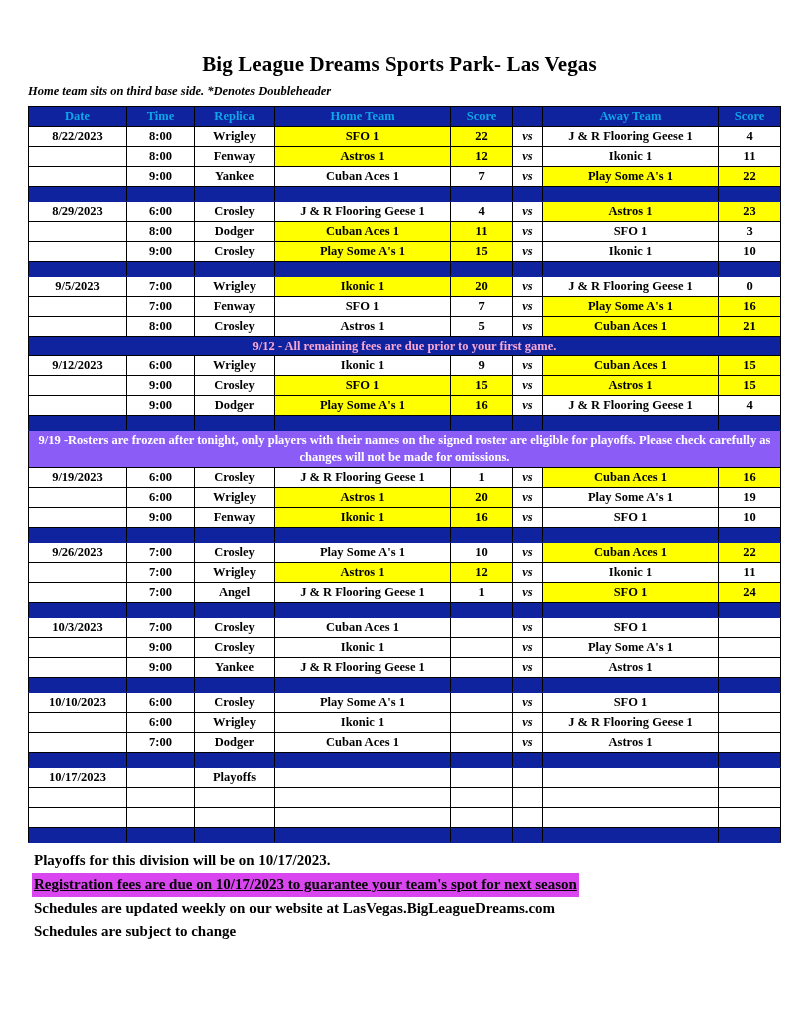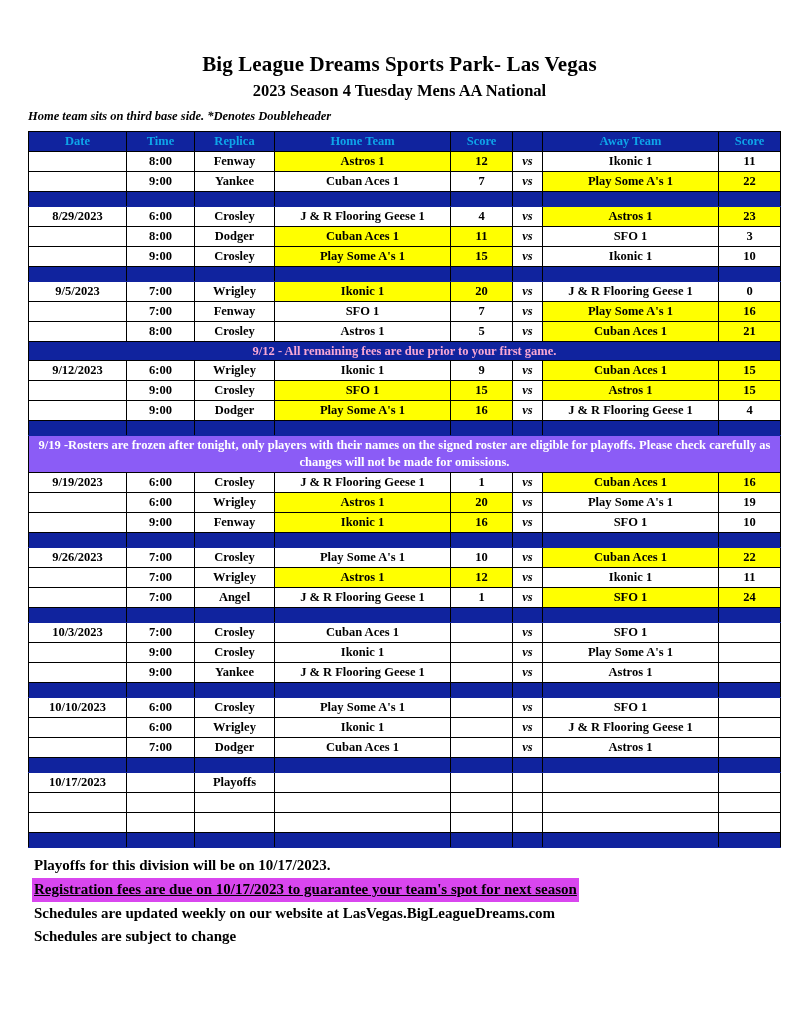--- a/index.html
+++ b/index.html
@@ -115,21 +115,20 @@
     display: inline-block;
     text-decoration: underline;
   }
 </style>
 </head>
 <body>
 
 <div class="page">
 
   <div class="title">Big League Dreams Sports Park- Las Vegas</div>
-  <div class="subtitle">2023 Season 4 Tuesday Mens AA National</div>
   <div class="note">Home team sits on third base side.  *Denotes Doubleheader</div>
 
   <table class="sched">
     <colgroup>
       <col class="c-date">
         <col class="c-time">
         <col class="c-rep">
         <col class="c-home">
       <col class="c-score">
         <col class="c-vs">
@@ -143,20 +142,30 @@
         <th>Replica</th>
         <th>Home Team</th>
         <th>Score</th>
         <th></th>
         <th>Away Team</th>
         <th>Score</th>
       </tr>
     </thead>
     <tbody id="sched-body">
         <tr>
+          <td>8/22/2023</td>
+          <td>8:00</td>
+          <td>Wrigley</td>
+          <td class="yellow">SFO 1</td>
+          <td class="yellow">22</td>
+          <td class="c-vs">vs</td>
+          <td>J &amp; R Flooring Geese 1</td>
+          <td>4</td>
+        </tr>
+        <tr>
           <td></td>
           <td>8:00</td>
           <td>Fenway</td>
           <td class="yellow">Astros 1</td>
           <td class="yellow">12</td>
           <td class="c-vs">vs</td>
           <td>Ikonic 1</td>
           <td>11</td>
         </tr>
         <tr>

